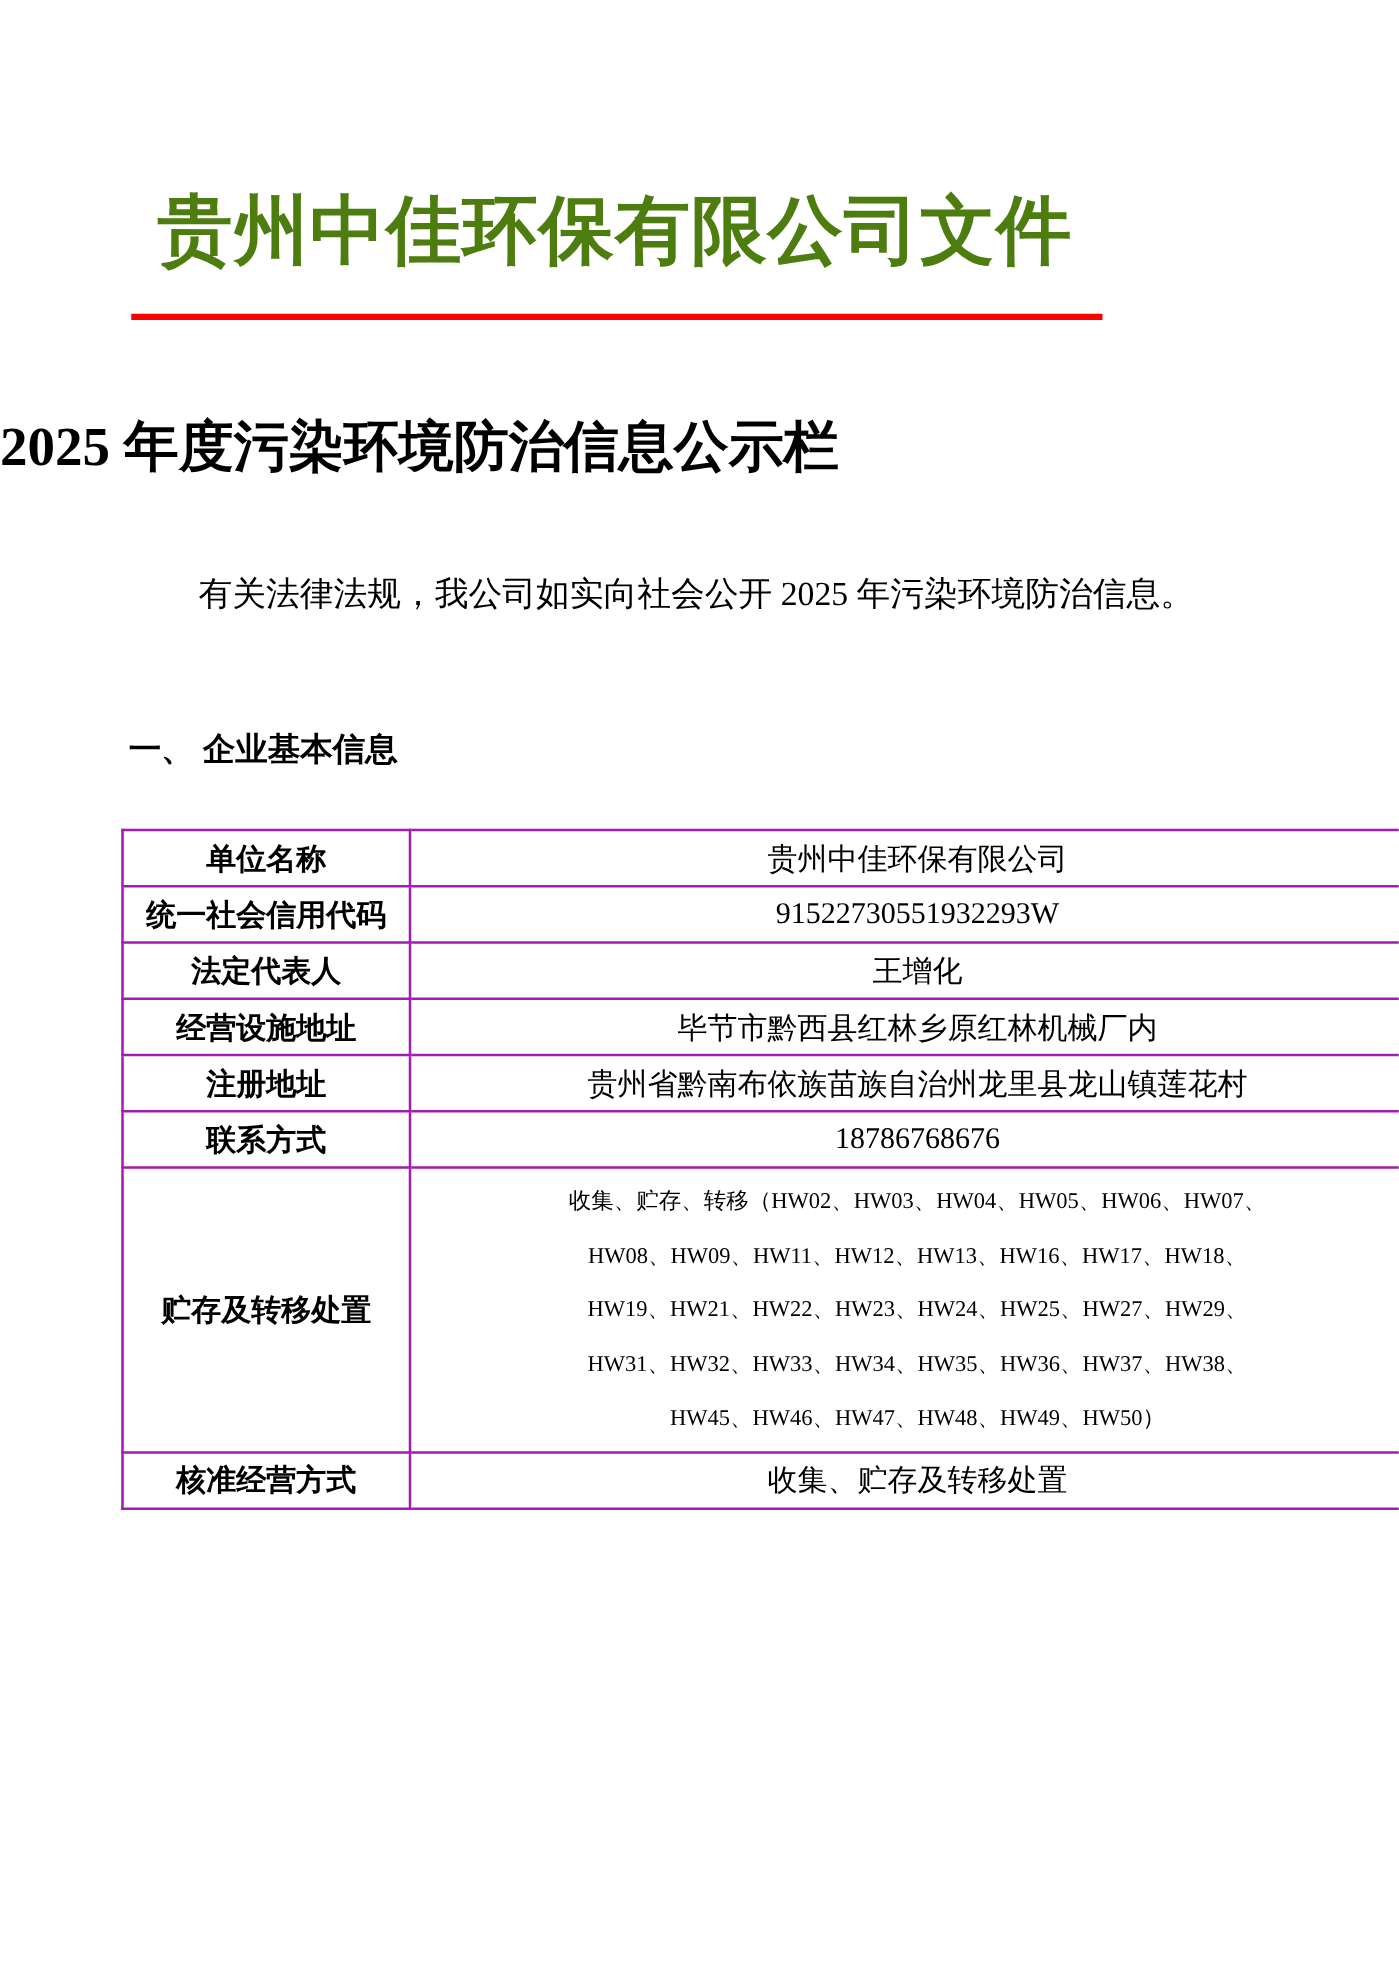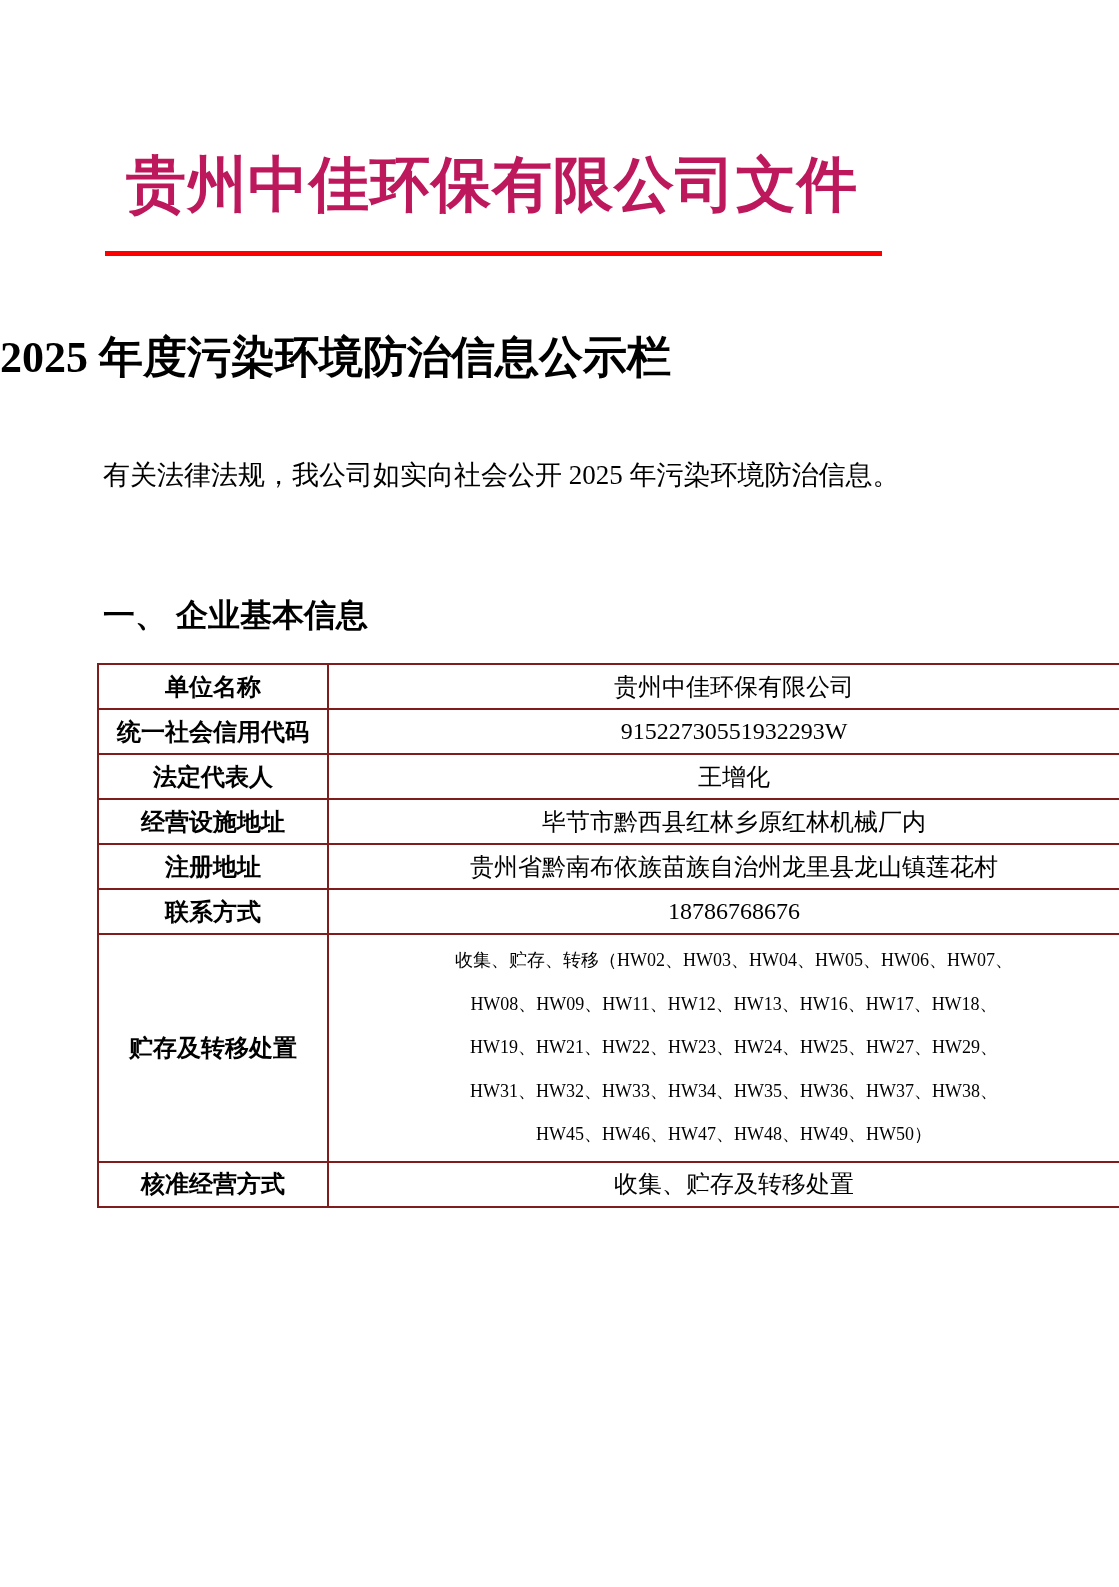--- a/index.html
+++ b/index.html
@@ -21,21 +21,21 @@
   }
   
   .org-title {
     position: absolute;
     top: 138px;
     left: 0;
     width: 984px;
     text-align: center;
     font-size: 60px;
     font-weight: bold;
-    color: #be185d;
+    color: #4d7c0f;
     line-height: 94px;
     letter-spacing: 1px;
     white-space: nowrap;
   }
   
   .red-line {
     position: absolute;
     top: 251px;
     left: 105px;
     width: 777px;
@@ -62,44 +62,44 @@
     width: 908px;
     font-size: 27px;
     line-height: 60px;
   }
   .intro-line-1 {
     text-indent: 2em;
     text-align: justify;
     text-align-last: justify;
   }
   .intro-line-2 {
-    text-align: left;
+    text-align: center;
   }
   
   .section-heading {
     position: absolute;
-    top: 597px;
+    top: 581px;
     left: 103px;
-    font-size: 32px;
+    font-size: 26px;
     font-weight: bold;
     font-family: "Liberation Sans", "DejaVu Sans", sans-serif;
     line-height: 36px;
     white-space: nowrap;
   }
   
   table.info-table {
     position: absolute;
     top: 663px;
     left: 97px;
     width: 915px;
     border-collapse: collapse;
     table-layout: fixed;
   }
   table.info-table td {
-    border: 2px solid #7f1d1d;
+    border: 2px solid #a21caf;
     font-size: 24px;
     vertical-align: middle;
     padding: 4px;
   }
   td.cell-label {
     width: 230px;
     text-align: center;
     font-weight: bold;
     font-family: "Liberation Sans", "DejaVu Sans", sans-serif;
   }

